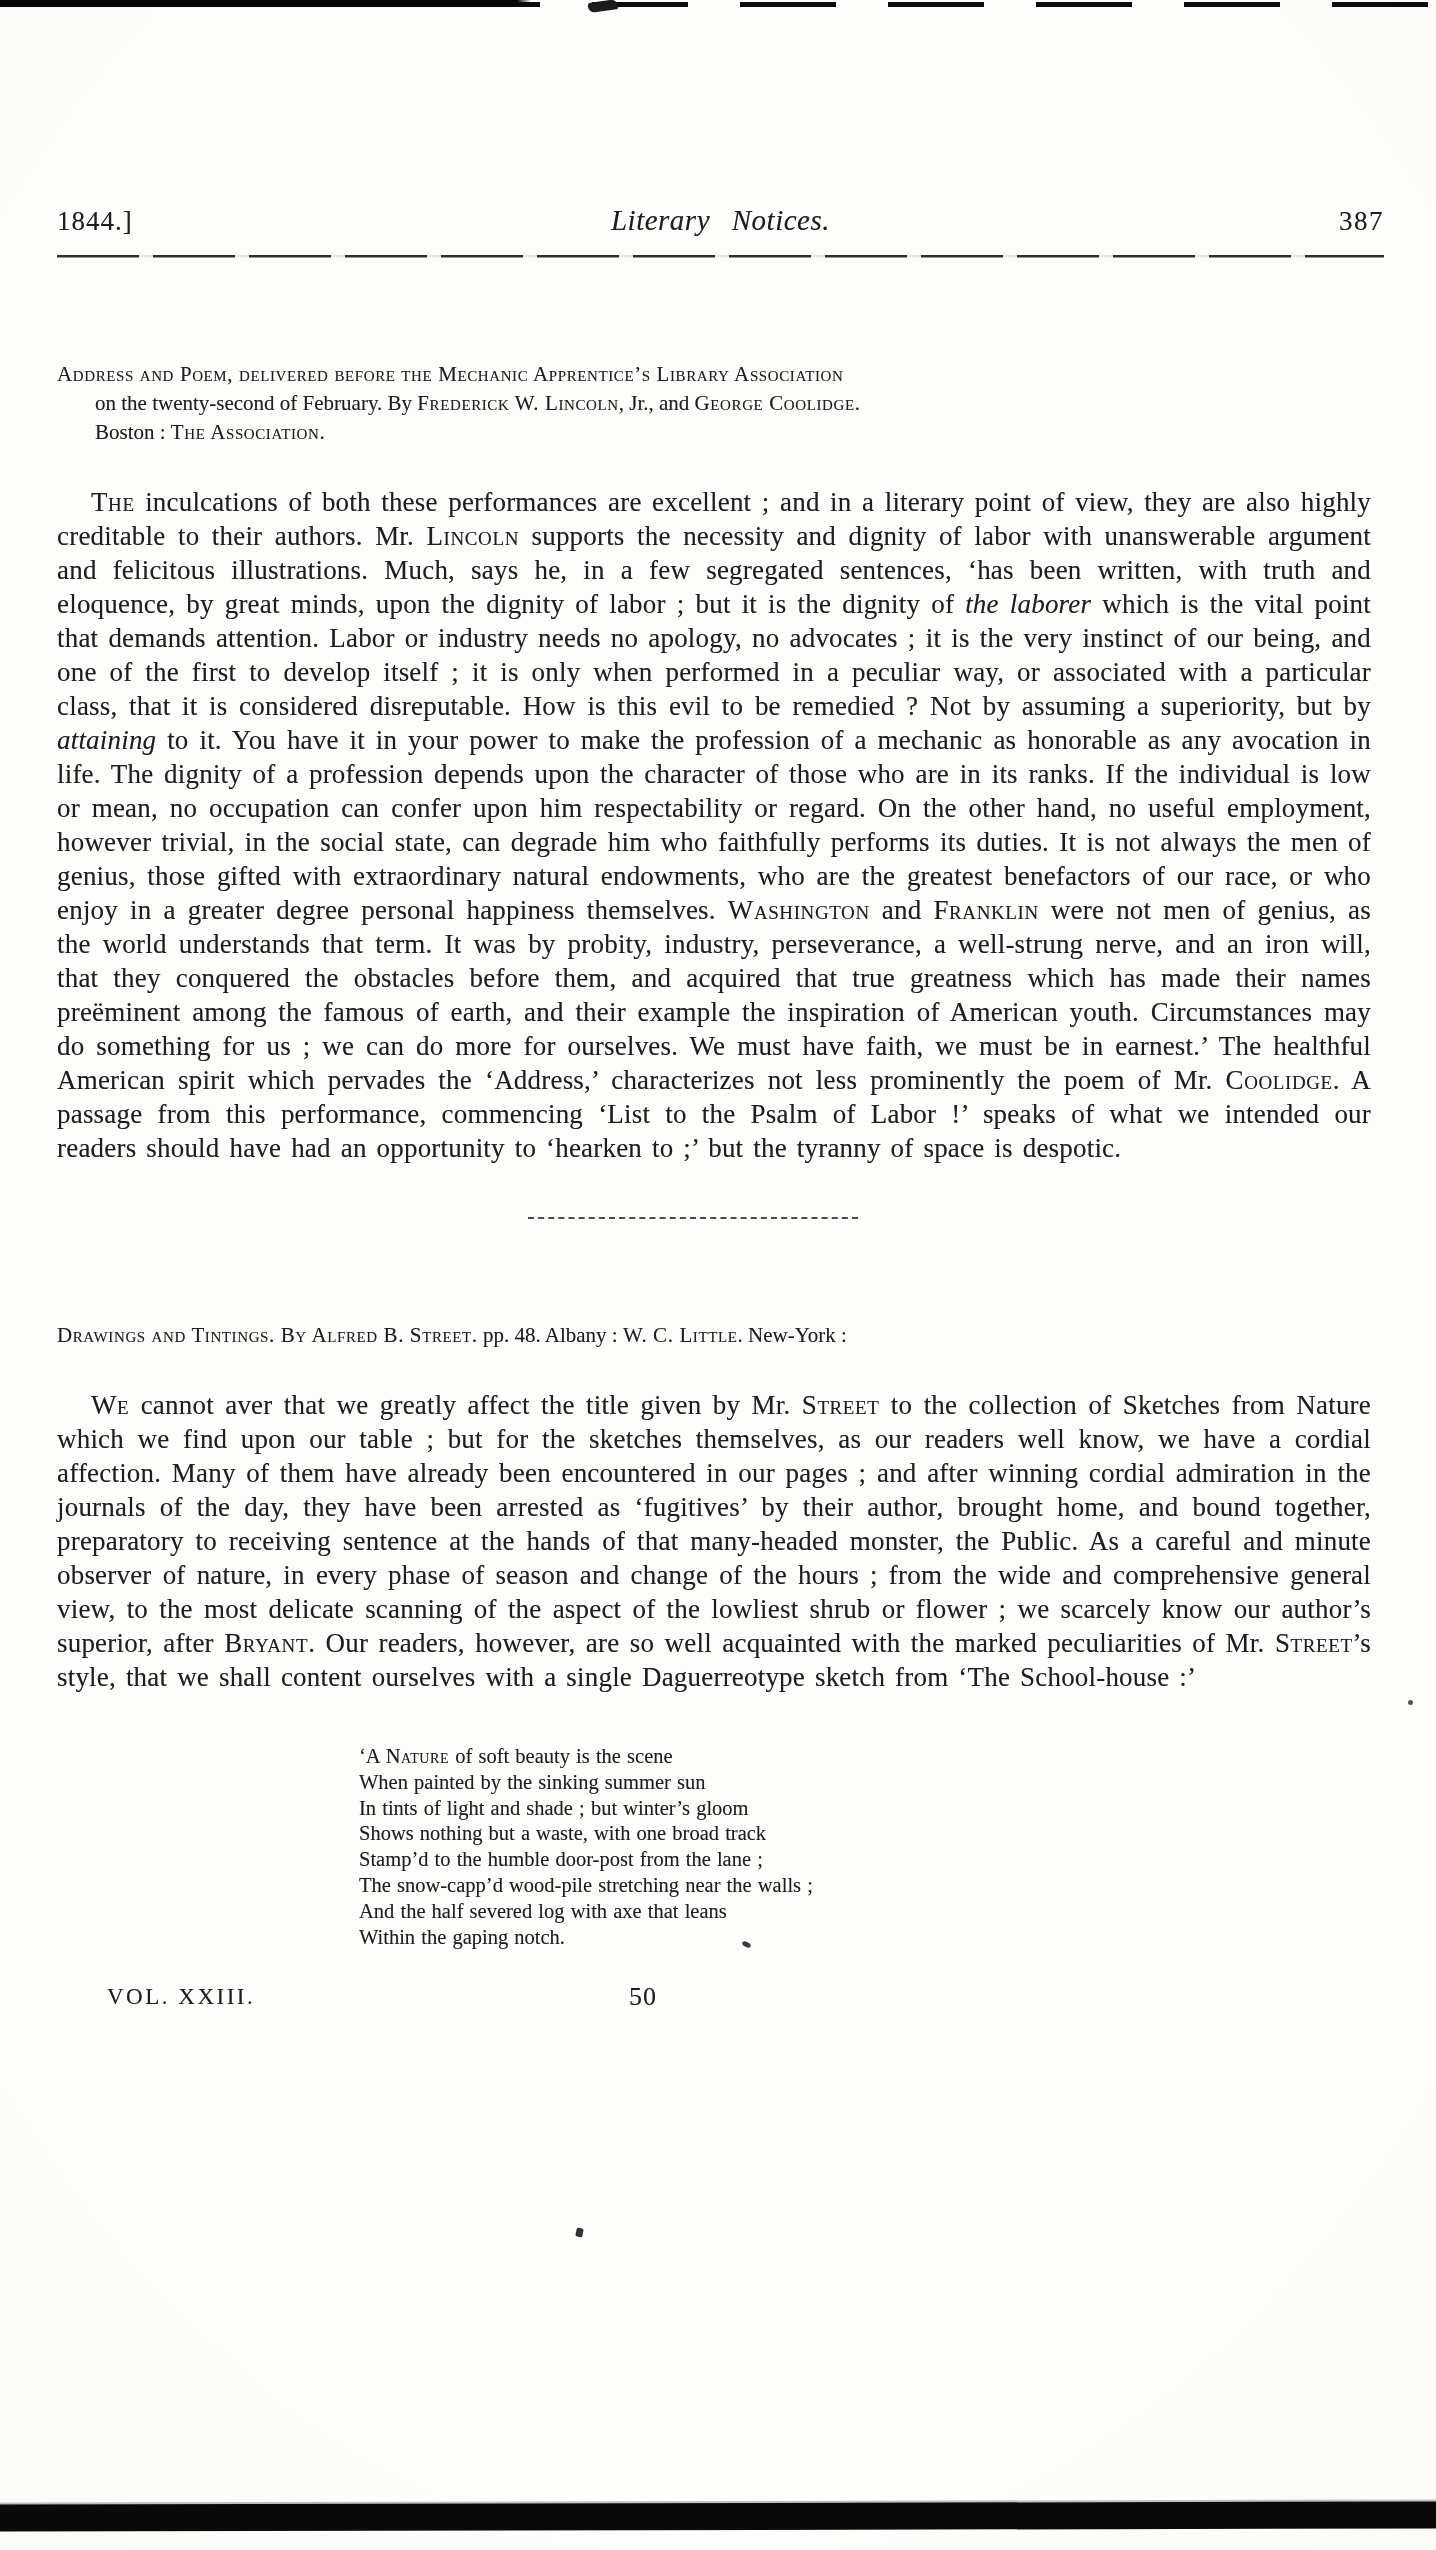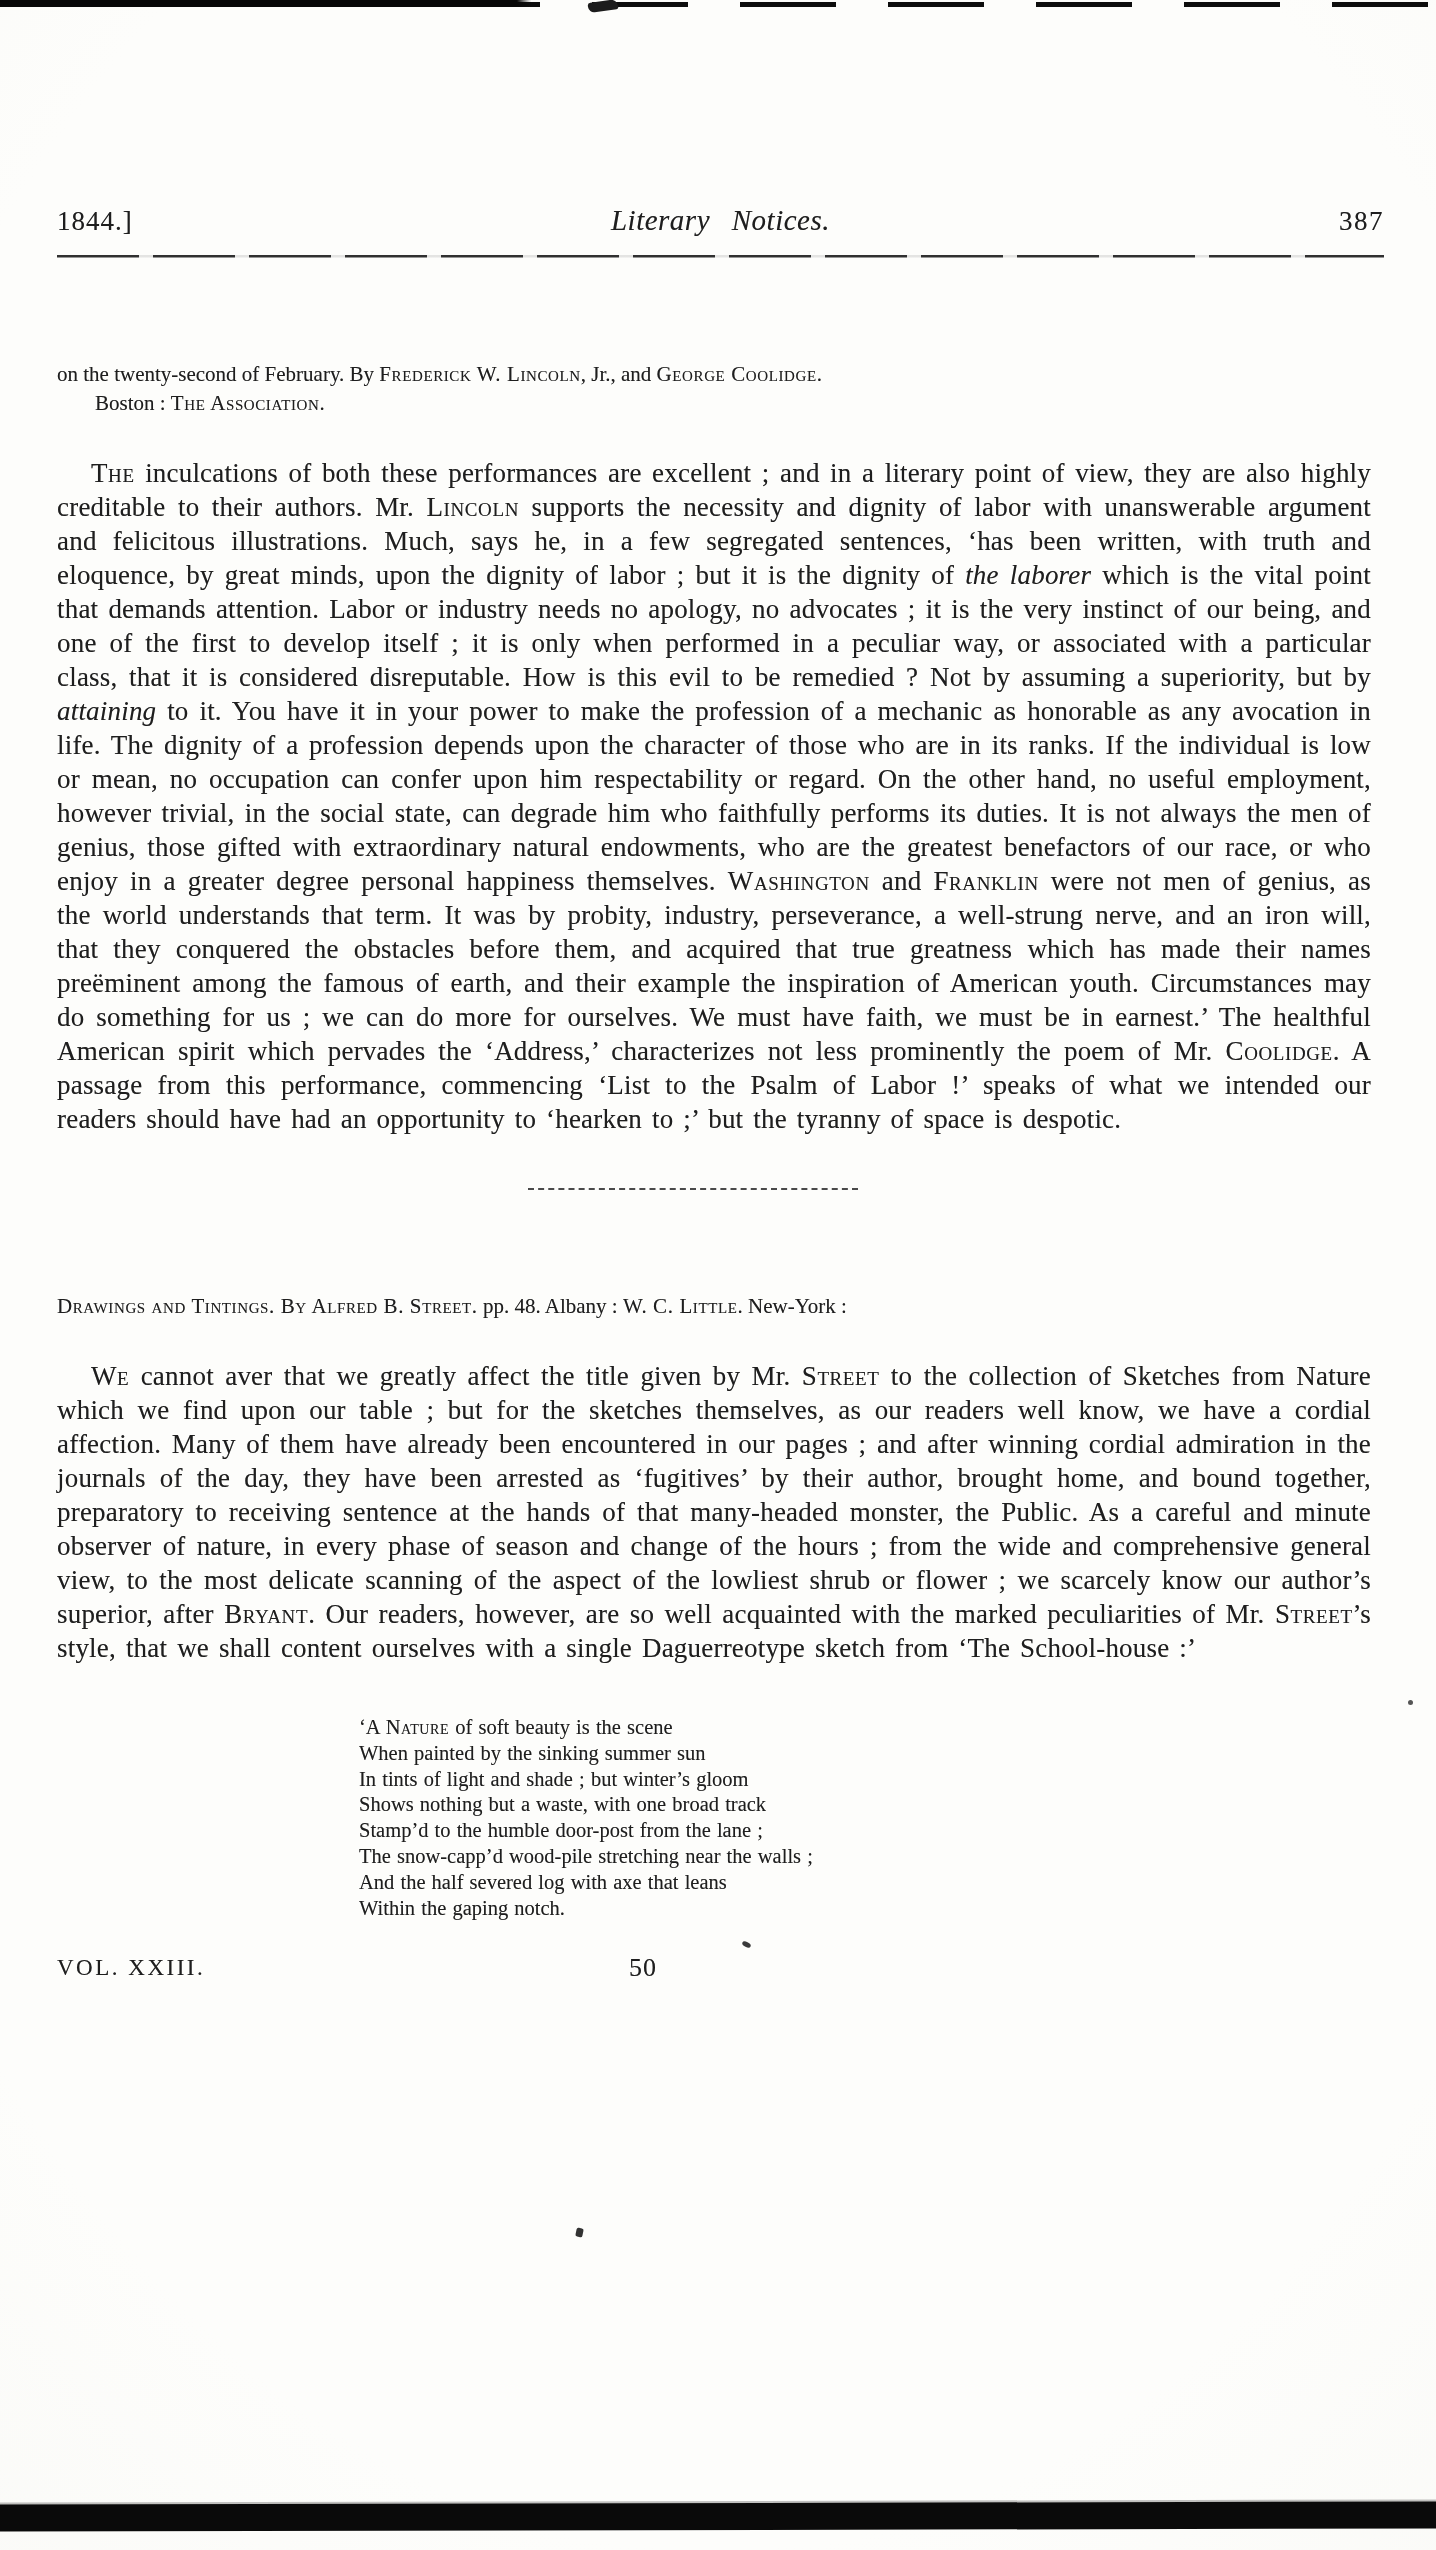--- a/index.html
+++ b/index.html
@@ -73,21 +73,21 @@
     border-top: 2px dashed #4a4a4a;
     transform: translateX(-28px);
   }
   .article.second { display: block; margin-top: 62px; }
 
   
   .poem { margin-top: 50px; padding-left: 302px; font-size: 20.5px; line-height: 25.8px; word-spacing: 1px; }
 
   
   .footer-row { margin-top: 34px; position: relative; height: 34px; }
-  .footer-vol { font-size: 23px; letter-spacing: 2.5px; }
+  .footer-vol { margin-left: 50px; font-size: 23px; letter-spacing: 2.5px; }
   .footer-sig { position: absolute; left: 572px; top: -2px; font-size: 26px; letter-spacing: 1px; }
 </style>
 </head>
 <body>
 
 <div class="scan-bar-top"></div>
 <div class="speck speck-1"></div>
 <div class="speck speck-2"></div>
 <div class="speck speck-3"></div>
 <div class="speck speck-4"></div>
@@ -97,20 +97,21 @@
   <header class="running-header">
     <span class="header-year">1844.]</span>
     <span class="header-title">Literary Notices.</span>
     <span class="header-page">387</span>
   </header>
 
   <div class="header-rule"></div>
 
   <article class="article first">
     <div class="article-heading">
+        <div class="line"><span class="smallcaps">Address and Poem, delivered before the Mechanic Apprentice’s Library Association</span></div>
         <div class="line"><span class="">on the twenty-second of February. By </span><span class="smallcaps">Frederick W. Lincoln</span><span class="">, Jr., and </span><span class="smallcaps">George Coolidge</span><span class="">.</span></div>
         <div class="line"><span class="">Boston&nbsp;: </span><span class="smallcaps">The Association</span><span class="">.</span></div>
       </div>
     <p class="article-body"><span class="smallcaps">The</span><span class=""> inculcations of both these performances are excellent&nbsp;; and in a literary point of view, they are also highly creditable to their authors. Mr. </span><span class="smallcaps">Lincoln</span><span class=""> supports the necessity and dignity of labor with unanswerable argument and felicitous illustrations. Much, says he, in a few segregated sentences, ‘has been written, with truth and eloquence, by great minds, upon the dignity of labor&nbsp;; but it is the dignity of </span><span class="italic">the laborer</span><span class=""> which is the vital point that demands attention. Labor or industry needs no apology, no advocates&nbsp;; it is the very instinct of our being, and one of the first to develop itself&nbsp;; it is only when performed in a peculiar way, or associated with a particular class, that it is considered disreputable. How is this evil to be remedied&nbsp;? Not by assuming a superiority, but by </span><span class="italic">attaining</span><span class=""> to it. You have it in your power to make the profession of a mechanic as honorable as any avocation in life. The dignity of a profession depends upon the character of those who are in its ranks. If the individual is low or mean, no occupation can confer upon him respectability or regard. On the other hand, no useful employment, however trivial, in the social state, can degrade him who faithfully performs its duties. It is not always the men of genius, those gifted with extraordinary natural endowments, who are the greatest benefactors of our race, or who enjoy in a greater degree personal happiness themselves. </span><span class="smallcaps">Washington</span><span class=""> and </span><span class="smallcaps">Franklin</span><span class=""> were not men of genius, as the world understands that term. It was by probity, industry, perseverance, a well-strung nerve, and an iron will, that they conquered the obstacles before them, and acquired that true greatness which has made their names preëminent among the famous of earth, and their example the inspiration of American youth. Circumstances may do something for us&nbsp;; we can do more for ourselves. We must have faith, we must be in earnest.’ The healthful American spirit which pervades the ‘Address,’ characterizes not less prominently the poem of Mr. </span><span class="smallcaps">Coolidge</span><span class="">. A passage from this performance, commencing ‘List to the Psalm of Labor&nbsp;!’ speaks of what we intended our readers should have had an opportunity to ‘hearken to&nbsp;;’ but the tyranny of space is despotic.</span></p>
   </article>
 
   <div class="section-divider"></div>
 
   <article class="article second">
     <div class="article-heading">

